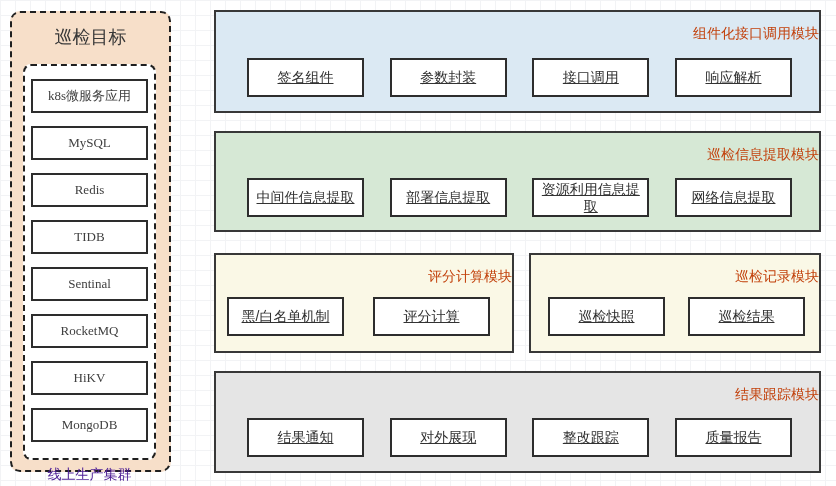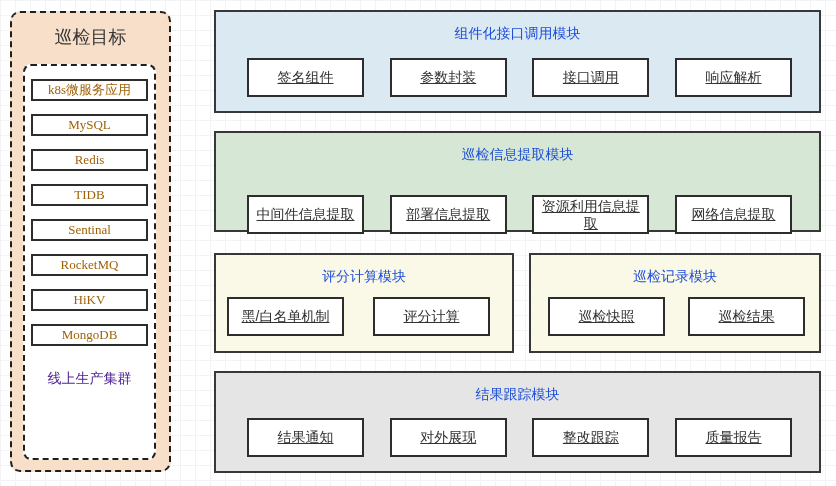--- a/index.html
+++ b/index.html
@@ -23,48 +23,48 @@
   .target-title {
     margin-top:12px; text-align:center; font-size:18px; color:#383838;
   }
   .target-inner {
     position:absolute; left:11px; top:51px; width:133px; height:396px;
     background:#ffffff; border:2px dashed #1f1f1f; border-radius:8px;
     display:flex; flex-direction:column; align-items:center;
     padding-top:13px; gap:13px;
   }
   .target-item {
-    flex:none; width:117px; height:22px; background:#ffffff;
-    border:2px solid #2d2d2d; font-size:13px; color:#a16207;
+    flex:none; width:117px; height:34px; background:#ffffff;
+    border:2px solid #2d2d2d; font-size:13px; color:#404040;
     display:flex; align-items:center; justify-content:center; white-space:nowrap;
   }
   .target-footer { font-size:14px; color:#4c1d95; margin-top:11px; }
 
   
   .module { position:absolute; border:2px solid #383838; }
   .module-title {
     position:absolute; top:13px; left:0; right:0;
-    text-align:center; font-size:14px; color:#1d4ed8;
+    text-align:right; font-size:14px; color:#c2410c;
   }
   .btn-row { position:absolute; display:flex; justify-content:space-between;text-decoration:underline; }
   .btn {
     flex:none; width:117px; height:39px; background:#ffffff;
     border:2px solid #2d2d2d; font-size:14px; color:#303030;
     display:flex; align-items:center; justify-content:center;
     text-align:center; line-height:17px; padding:0 5px;
   }
 
   #module-api     { left:214px; top:10px;  width:607px; height:103px; background:#dbe9f3; }
   #module-extract { left:214px; top:131px; width:607px; height:101px; background:#d6e8d5;padding-left:12px; }
   #module-score   { left:214px; top:253px; width:300px; height:100px; background:#faf8e6; }
   #module-record  { left:529px; top:253px; width:292px; height:100px; background:#faf8e6; }
   #module-track   { left:214px; top:371px; width:607px; height:102px; background:#e5e5e5; }
 
   #module-api .btn-row     { left:31px; right:27px; top:46px; }
-  #module-extract .btn-row { left:31px; right:27px; top:62px; }
+  #module-extract .btn-row { left:31px; right:27px; top:45px; }
   #module-score .btn-row   { left:11px; right:22px; top:42px; }
   #module-record .btn-row  { left:17px; right:14px; top:42px; }
   #module-track .btn-row   { left:31px; right:27px; top:45px; }
 </style>
 </head>
 <body>
 
 <div class="canvas">
 
   <div class="target-panel">

